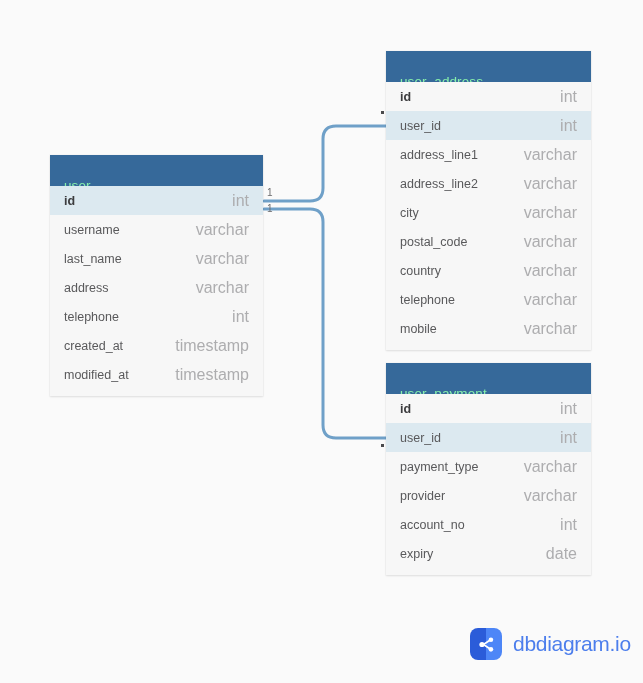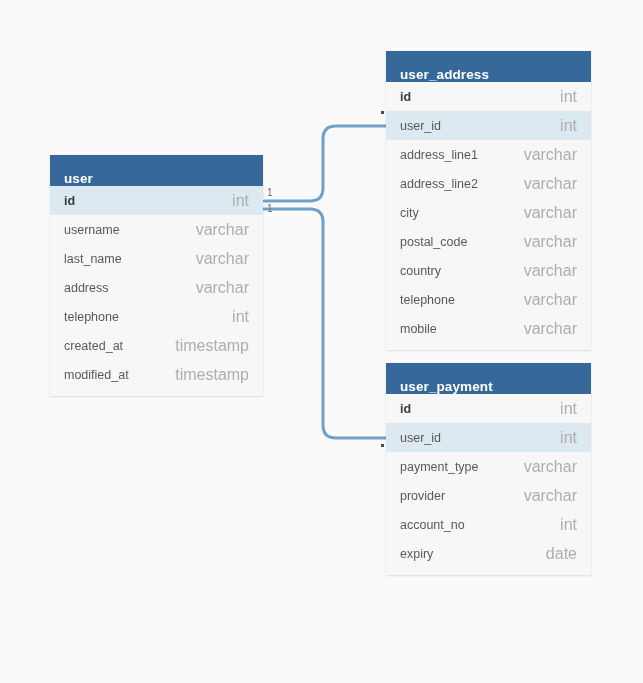--- a/index.html
+++ b/index.html
@@ -32,25 +32,25 @@
   }
 
   
   .table-card {
     position: absolute;
     background: #f7f7f7;
     box-shadow: 0 1px 2px rgba(0,0,0,0.10), 0 0 0 1px rgba(0,0,0,0.015);
   }
   .table-header {
     background: #36699a;
-    color: #ffffff;
+    color: #86efac;
     font-size: 13.5px;
-    font-weight: bold;
+    font-weight: normal;
     letter-spacing: 0.1px;
-    padding: 8px 14px;
+    padding: 15px 14px;
     height: 31px;
     line-height: 31px;
     box-sizing: border-box;
     white-space: nowrap;
     overflow: hidden;
   }
   .field-row {
     display: flex;
     align-items: center;
     justify-content: space-between;
@@ -241,14 +241,28 @@
       <span class="field-name">account_no</span>
       <span class="field-type">int</span>
     </div>
     <div class="field-row">
       <span class="field-name">expiry</span>
       <span class="field-type">date</span>
     </div>
     <div class="card-pad"></div>
   </div>
 
+  <div id="logo">
+    <div class="logo-mark">
+      <svg width="19" height="19" viewBox="0 0 24 24" xmlns="http://www.w3.org/2000/svg">
+        <g stroke="#ffffff" stroke-width="2.1" stroke-linecap="round" fill="none">
+          <line x1="8.2" y1="12" x2="16.2" y2="6.6"></line>
+          <line x1="8.2" y1="12" x2="16.2" y2="17.4"></line>
+        </g>
+        <circle cx="6.3" cy="12" r="3.3" fill="#ffffff"></circle>
+        <circle cx="17.6" cy="5.9" r="2.9" fill="#ffffff"></circle>
+        <circle cx="17.6" cy="18.1" r="2.9" fill="#ffffff"></circle>
+      </svg>
+    </div>
+    <div class="logo-text">dbdiagram.io</div>
+  </div>
 
 </div>
 
 </body></html>

